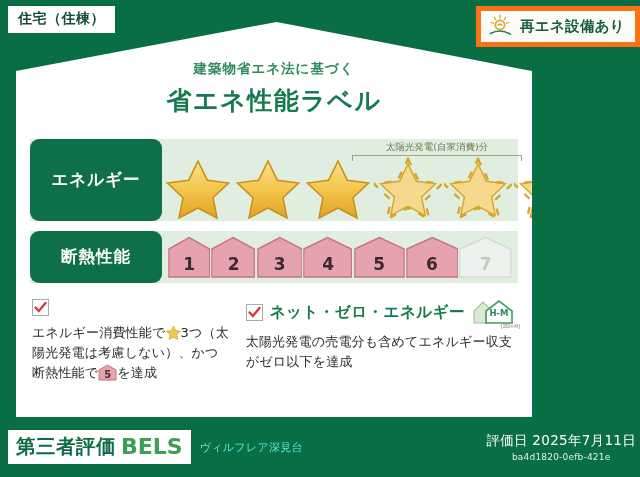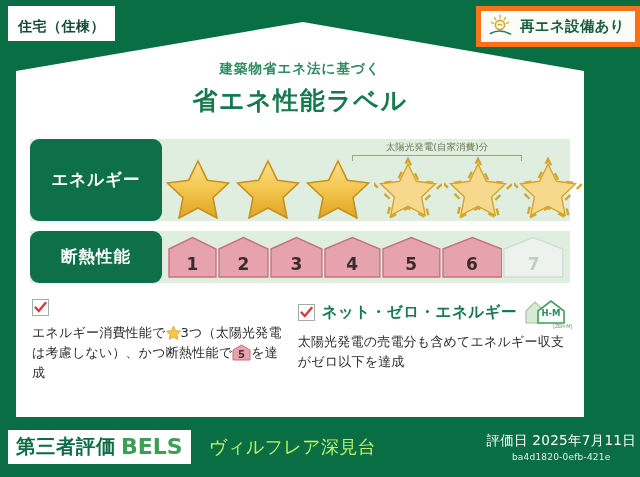--- a/index.html
+++ b/index.html
@@ -7,41 +7,41 @@
     width: 640px; height: 477px;
     font-family: "DejaVu Sans", "Liberation Sans", sans-serif;
   }
   body { background: #0a6e45; position: relative; overflow: hidden; }
 
   
   #type-chip {
     position: absolute; left: 8px; top: 6px;
     background: #ffffff; color: #14493a;
     font-size: 14px; font-weight: bold; letter-spacing: .5px;
-    padding: 12px 10px 5px 10px;
+    padding: 4px 10px 5px 10px;
     z-index: 6;
   }
 
   
   #reene-badge {
     position: absolute; right: 0; top: 6px;
     background: #fbfbf7; border: 5px solid #f97316;
     display: flex; align-items: center; gap: 6px;
     padding: 3px 10px 4px 7px;
     z-index: 6;
   }
   #reene-badge .lbl {
     color: #165c3d; font-size: 14.5px; font-weight: bold; letter-spacing: .3px;
   }
   .sun-icon { width: 26px; height: 24px; display: block; }
 
   
   #panel {
     position: absolute; left: 16px; top: 22px;
-    width: 568px; height: 395px;
+    width: 516px; height: 395px;
     background: #ffffff;
     clip-path: polygon(0% 12.4%, 50.5% 0%, 100% 12.4%, 100% 100%, 0% 100%);
     z-index: 2;
   }
 
   
   #title-block { text-align: center; padding-top: 38px; }
   #subtitle {
     color: #2f8a5f; font-size: 13.5px; font-weight: bold; letter-spacing: 1px;
   }
@@ -151,21 +151,21 @@
     padding: 3px 8px 4px 8px;
     display: flex; align-items: center; gap: 5px;
   }
   #bels-box .jp {
     color: #0d6b45; font-size: 19.5px; font-weight: bold; letter-spacing: .5px;
   }
   #bels-box .en {
     color: #3d9e56; font-size: 22px; font-weight: bold; letter-spacing: 0px;
   }
   #bldg-name {
-    color: #bef264; font-size: 18px; margin-left: 18px; letter-spacing: .3px;
+    color: #5eead4; font-size: 11px; margin-left: 9px; letter-spacing: .3px;
   }
   #footer-right {
     margin-left: auto; margin-right: 4px; text-align: center; color: #fff;
   }
   #eval-date { font-size: 13.5px; letter-spacing: .3px; }
   #eval-id { font-size: 9px; color: #e3efe8; margin-top: 2px; letter-spacing: .2px; }
 </style>
 </head>
 <body>
 

